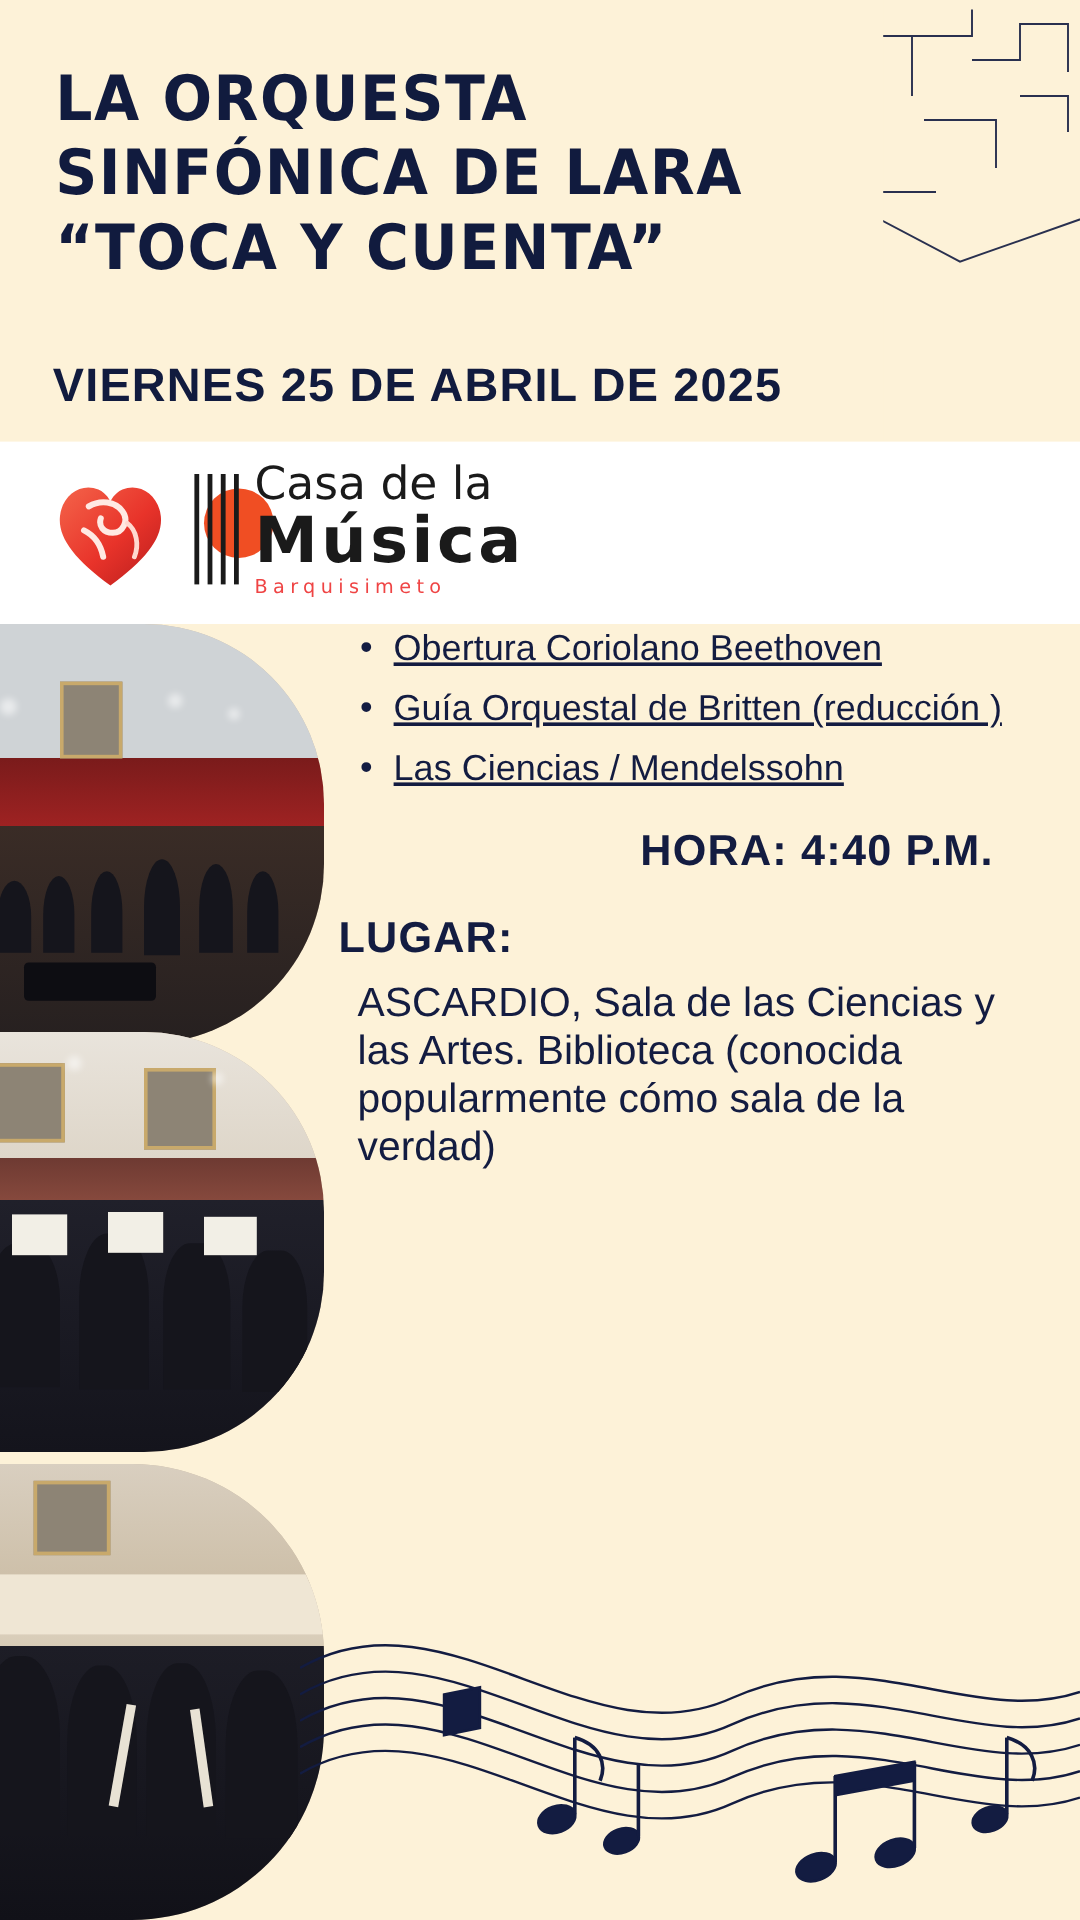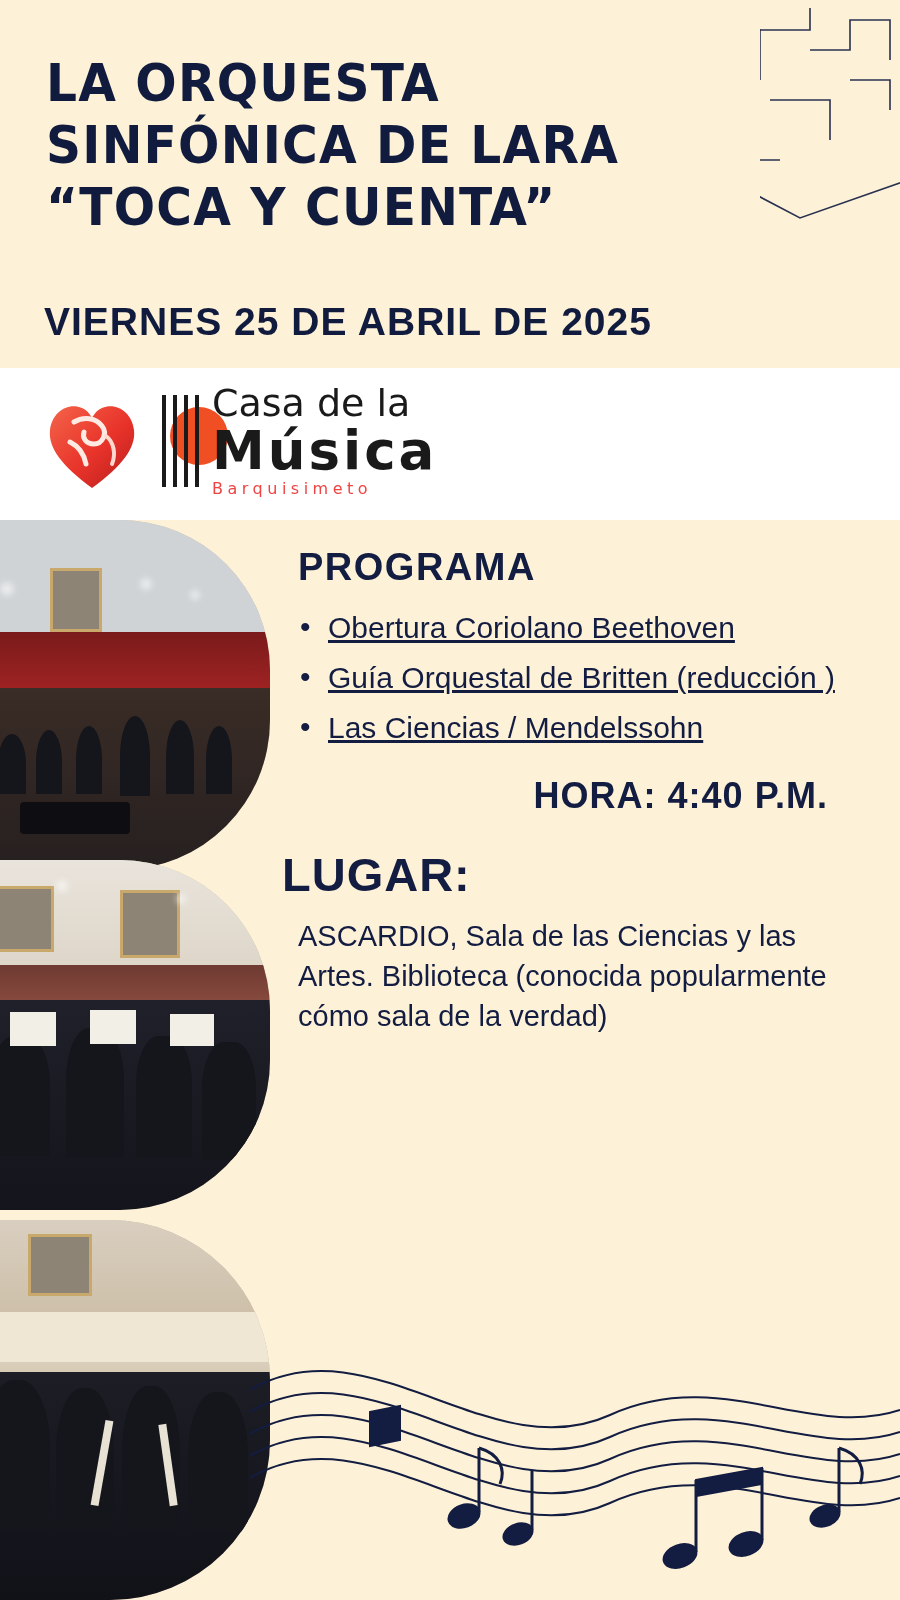--- a/index.html
+++ b/index.html
@@ -34,21 +34,20 @@
     pointer-events: none;
   }
 
   
   .header {
     position: absolute;
     top: 0; left: 0;
     width: 736px;
     height: 368px;
     background: #fdf2d8;
-    padding-left: 24px;
   }
   .title-block {
     position: absolute;
     left: 46px;
     top: 52px;
     width: 700px;
   }
   .title-line {
     font-family: "DejaVu Sans", sans-serif;
     font-weight: 700;
@@ -231,28 +230,28 @@
     font-family: "Liberation Sans", sans-serif;
     font-weight: 700;
     font-size: 36px;
     letter-spacing: 1px;
     margin: 26px 72px 0 0;
     color: #131c41;
   }
   .lugar-label {
     font-family: "Liberation Sans", sans-serif;
     font-weight: 700;
-    font-size: 47px;
+    font-size: 36px;
     letter-spacing: 1px;
     margin: 30px 0 14px 2px;
     color: #131c41;
   }
   .lugar-text {
     font-family: "Liberation Sans", sans-serif;
-    font-size: 29px;
+    font-size: 34px;
     line-height: 40px;
     color: #131c41;
     margin: 0 26px 0 18px;
   }
 
   
   .staff-deco {
     position: absolute;
     left: 250px;
     bottom: 0;
@@ -370,21 +369,20 @@
         <div class="silh" style="left:76px;top:168px;width:58px;height:142px;border-radius:45% 45% 0 0;"></div>
         <div class="silh" style="left:142px;top:166px;width:58px;height:144px;border-radius:45% 45% 0 0;"></div>
         <div class="silh" style="left:208px;top:172px;width:60px;height:140px;border-radius:45% 45% 0 0;"></div>
         <div style="position:absolute;left:118px;top:200px;width:8px;height:86px;background:#e8e2d4;transform:rotate(10deg);"></div>
         <div style="position:absolute;left:184px;top:204px;width:8px;height:82px;background:#e8e2d4;transform:rotate(-8deg);"></div>
       </div>
     </div>
   </div>
 
   <div class="content">
-    <div class="programa-title">PROGRAMA</div>
 
     <ul class="program-list">
       <li>Obertura Coriolano Beethoven</li>
       <li>Guía Orquestal de Britten (reducción )</li>
       <li>Las Ciencias / Mendelssohn</li>
     </ul>
 
     <div class="hora">HORA: 4:40 P.M.</div>
     <div class="lugar-label">LUGAR:</div>
     <div class="lugar-text">ASCARDIO, Sala de las Ciencias y las Artes. Biblioteca (conocida popularmente cómo sala de la verdad)</div>

